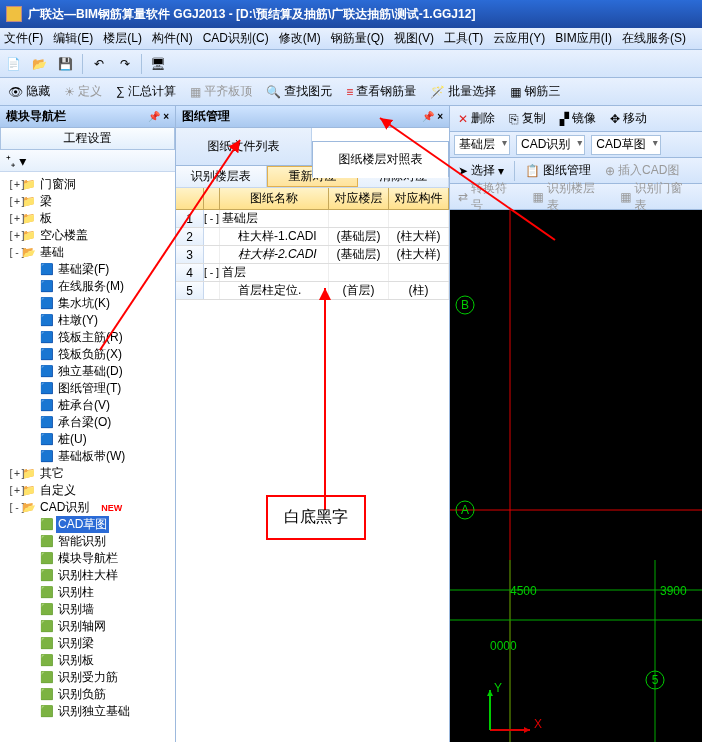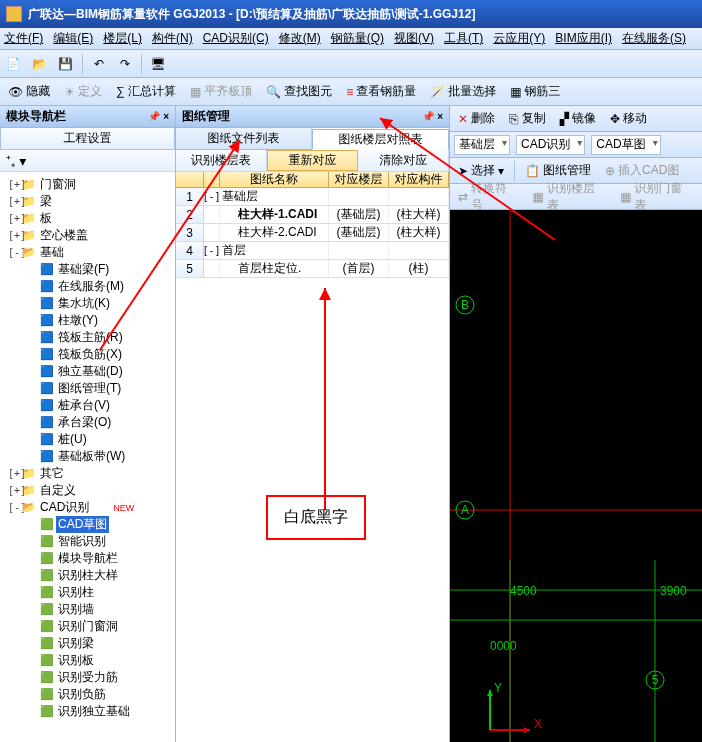--- a/index.html
+++ b/index.html
@@ -4,21 +4,21 @@
 <style>
 * { box-sizing: border-box; margin: 0; padding: 0; font-family: "Microsoft YaHei", SimSun, sans-serif; font-size: 12px; }
 body { width: 702px; height: 742px; overflow: hidden; background: #fff; position: relative; }
 
 
 .titlebar { height: 28px; background: linear-gradient(#2b6bd6, #1e4aa2); color: #fff; display: flex; align-items: center; padding: 0 6px; font-weight: bold; }
 .titlebar .ico { width: 16px; height: 16px; background: #f0c040; border: 1px solid #b88; margin-right: 6px; }
 
 
 .menubar { height: 22px; background: linear-gradient(#e8f1fe,#cfe1fb); display: flex; align-items: center; padding: 0 4px; gap: 10px; border-bottom: 1px solid #9db9dd; }
-.menubar span { cursor: default; text-decoration: underline; }
+.menubar span { cursor: default; }
 
 
 .toolbar1, .toolbar2 { height: 28px; background: linear-gradient(#e8f1fe,#d3e4fb); display: flex; align-items: center; padding: 0 4px; border-bottom: 1px solid #9db9dd; gap: 6px; }
 .tbtn { width: 20px; height: 20px; border: 1px solid transparent; display: flex; align-items: center; justify-content: center; }
 .tbtn-text{display:flex;align-items:center;gap:3px;padding:0 4px;height:22px}
 .tbtn-text.dis{color:#999}
 .sep{width:1px;height:20px;background:#a8c2e0}
 
 
 .main { display:flex; height: calc(742px - 28px - 22px - 28px - 28px); }
@@ -28,33 +28,33 @@
 .panel-hd{height:22px;background:linear-gradient(#cfe4ff,#a9c8ef);display:flex;align-items:center;justify-content:space-between;padding:0 6px;border-bottom:1px solid #9db9dd;font-weight:bold}
 .panel-hd .pin{font-size:10px}
 .nav-tabs{display:flex;flex-direction:column}
 .nav-tab{height:22px;display:flex;align-items:center;justify-content:center;border:1px solid #aac3e2;border-top:none;background:linear-gradient(#fafdff,#e3effc);cursor:default}
 .tree{flex:1;overflow:auto;background:#fff;padding:4px 2px}
 .tree-row{display:flex;align-items:center;height:17px;gap:2px;white-space:nowrap}
 .tree-row.sel .lbl{background:#2b6bd6;color:#fff}
 .tw{width:12px;text-align:center;font-family:monospace;color:#444;font-size:10px}
 .ticon{width:14px;height:14px;display:inline-flex;align-items:center;justify-content:center;font-size:11px}
 .lbl{padding:0 2px}
-.new-badge{color:#f00;font-size:9px;font-weight:normal;margin-left:20px}
+.new-badge{color:#f00;font-size:9px;font-weight:bold;margin-left:8px}
 
 
 .mid{width:274px;border-right:1px solid #9db9dd;display:flex;flex-direction:column}
 .mid .panel-hd{background:linear-gradient(#cfe4ff,#a9c8ef)}
-.mid-tabs{height:22px;display:flex;border-bottom:1px solid #9db9dd}
+.mid-tabs{height:38px;display:flex;border-bottom:1px solid #9db9dd}
 .mid-tab{flex:1;display:flex;align-items:center;justify-content:center;background:linear-gradient(#eaf2fd,#d6e6fb);border-right:1px solid #bcd2ed}
-.mid-tab.act{background:#fff;border:1px solid #9db9dd;border-bottom:1px solid #fff;position:relative;top:1px}
+.mid-tab.act{background:#fff;border:1px solid #9db9dd;border-bottom:1px solid #fff;position:relative;top:13px}
 .mid-btns{height:22px;display:flex;border-bottom:1px solid #c6d7ee}
 .mid-btn{flex:1;display:flex;align-items:center;justify-content:center;border-right:1px solid #c6d7ee;background:linear-gradient(#f8fbff,#e6f0fc)}
 .mid-btn.hl{background:linear-gradient(#fff3c8,#ffe39c);border:1px solid #e0b050}
 .grid{flex:1;background:#fff;position:relative}
-.grid-hd{height:16px;display:flex;background:linear-gradient(#fff3c8,#ffe08a)}
+.grid-hd{height:22px;display:flex;background:linear-gradient(#fff3c8,#ffe08a)}
 .gh{border-right:1px solid #c6a85a;border-bottom:1px solid #c6a85a;display:flex;align-items:center;justify-content:center}
 .gh.rownum{width:28px}.gh.box{width:16px}.gh.name{flex:1}.gh.fl{width:60px}.gh.cm{width:60px}
 .gr{height:18px;display:flex;border-bottom:1px solid #ddd}
 .gc{border-right:1px solid #eee;display:flex;align-items:center;padding:0 2px}
 .gc.rownum{width:28px;justify-content:center;background:linear-gradient(#f8fbff,#e6f0fc);border-right:1px solid #c6d7ee}
 .gc.box{width:16px;justify-content:center;font-family:monospace;font-size:10px}
 .gc.name{flex:1}.gc.fl{width:60px;justify-content:center}.gc.cm{width:60px;justify-content:center}
 
 
 .right{flex:1;display:flex;flex-direction:column}
@@ -277,21 +277,21 @@
           <span class="lbl">识别柱</span>
         </div>
         <div class="tree-row" style="padding-left: 24px;">
           <span class="tw"></span>
           <span class="ticon">🟩</span>
           <span class="lbl">识别墙</span>
         </div>
         <div class="tree-row" style="padding-left: 24px;">
           <span class="tw"></span>
           <span class="ticon">🟩</span>
-          <span class="lbl">识别门窗洞</span>
+          <span class="lbl">识别轴网</span>
         </div>
         <div class="tree-row" style="padding-left: 24px;">
           <span class="tw"></span>
           <span class="ticon">🟩</span>
           <span class="lbl">识别梁</span>
         </div>
         <div class="tree-row" style="padding-left: 24px;">
           <span class="tw"></span>
           <span class="ticon">🟩</span>
           <span class="lbl">识别板</span>
@@ -340,28 +340,28 @@
           <div class="gr">
             <div class="gc rownum">1</div>
             <div class="gc box">[-]</div>
             <div class="gc name" style="">基础层</div>
             <div class="gc fl"></div>
             <div class="gc cm"></div>
           </div>
           <div class="gr">
             <div class="gc rownum">2</div>
             <div class="gc box"></div>
-            <div class="gc name" style="padding-left:18px;font-weight:bold;">柱大样-1.CADI</div>
+            <div class="gc name" style="padding-left:18px;">柱大样-1.CADI</div>
             <div class="gc fl">(基础层)</div>
             <div class="gc cm">(柱大样)</div>
           </div>
           <div class="gr">
             <div class="gc rownum">3</div>
             <div class="gc box"></div>
-            <div class="gc name" style="padding-left:18px;">柱大样-2.CADI</div>
+            <div class="gc name" style="padding-left:18px;font-style:italic;">柱大样-2.CADI</div>
             <div class="gc fl">(基础层)</div>
             <div class="gc cm">(柱大样)</div>
           </div>
           <div class="gr">
             <div class="gc rownum">4</div>
             <div class="gc box">[-]</div>
             <div class="gc name" style="">首层</div>
             <div class="gc fl"></div>
             <div class="gc cm"></div>
           </div>

